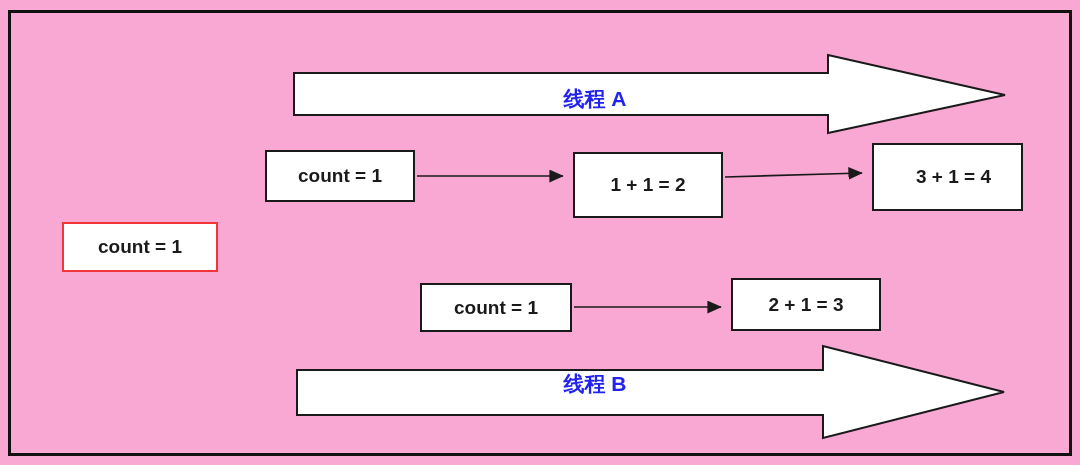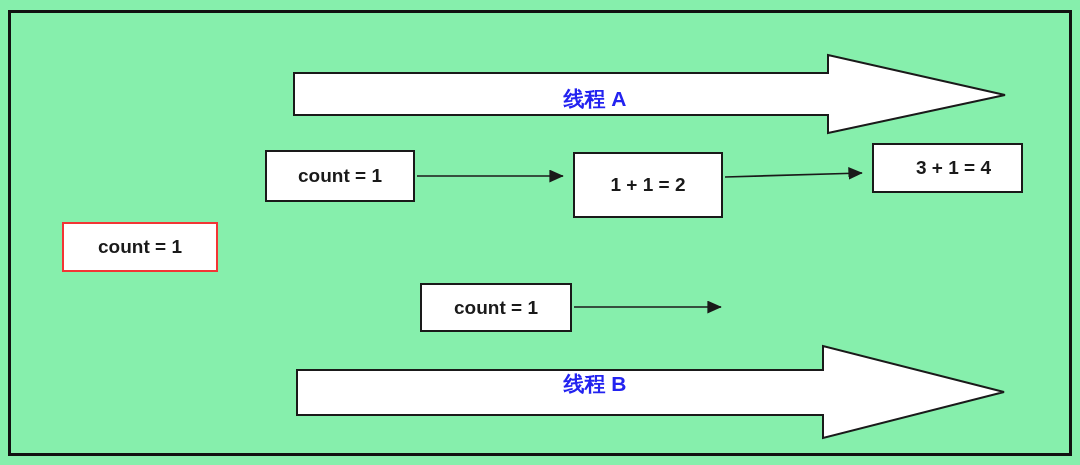--- a/index.html
+++ b/index.html
@@ -1,20 +1,20 @@
 <!DOCTYPE html>
 <html><head>
 <meta charset="utf-8">
 <style>
   html, body { margin: 0; padding: 0; background: #ffffff; }
   .canvas {
     position: relative;
     width: 1080px;
     height: 465px;
-    background: #86efac;
+    background: #f9a8d4;
     font-family: "Liberation Sans", "DejaVu Sans", sans-serif;
     overflow: hidden;
   }
   .frame {
     position: absolute;
     left: 8px; top: 10px;
     width: 1064px; height: 446px;
     border: 3px solid #111111;
     box-sizing: border-box;
   }
@@ -81,17 +81,18 @@
     <line class="connector" x1="574" y1="307" x2="721" y2="307" marker-end="url(#ah)"></line>
   </svg>
 
   <div class="thread-label" style="left:495px; top:85px;">线程 A</div>
   <div class="thread-label" style="left:495px; top:370px;">线程 B</div>
 
   <div class="box red" style="left:62px; top:222px; width:156px; height:50px;">count = 1</div>
 
   <div class="box" style="left:265px; top:150px; width:150px; height:52px;">count = 1</div>
   <div class="box" style="left:573px; top:152px; width:150px; height:66px;">1 + 1 = 2</div>
-  <div class="box" style="left:872px; top:143px; width:151px; height:50px;padding-left:12px;">3 + 1 = 4</div>
+  <div class="box" style="left:872px; top:143px; width:151px; height:68px;padding-left:12px;">3 + 1 = 4</div>
 
   <div class="box" style="left:420px; top:283px; width:152px; height:49px;">count = 1</div>
+  <div class="box" style="left:731px; top:278px; width:150px; height:53px;">2 + 1 = 3</div>
 
 </div>
 
 </body></html>

